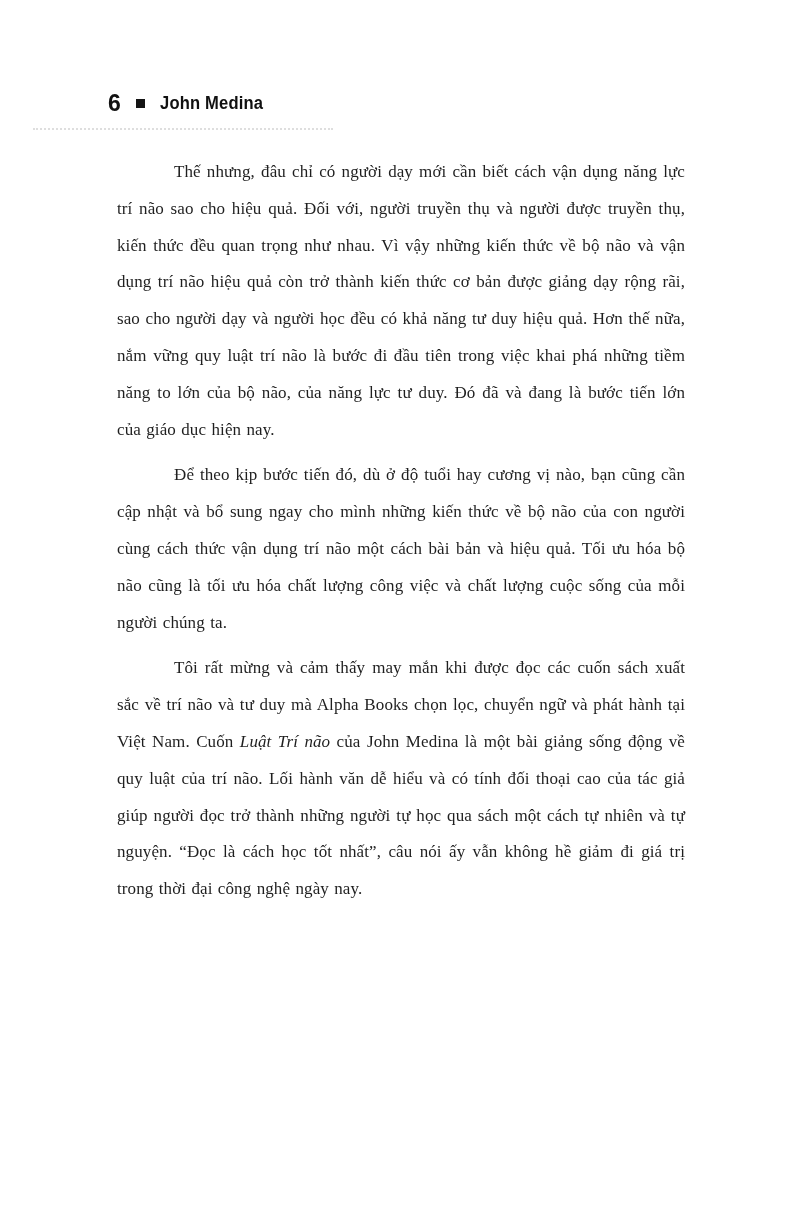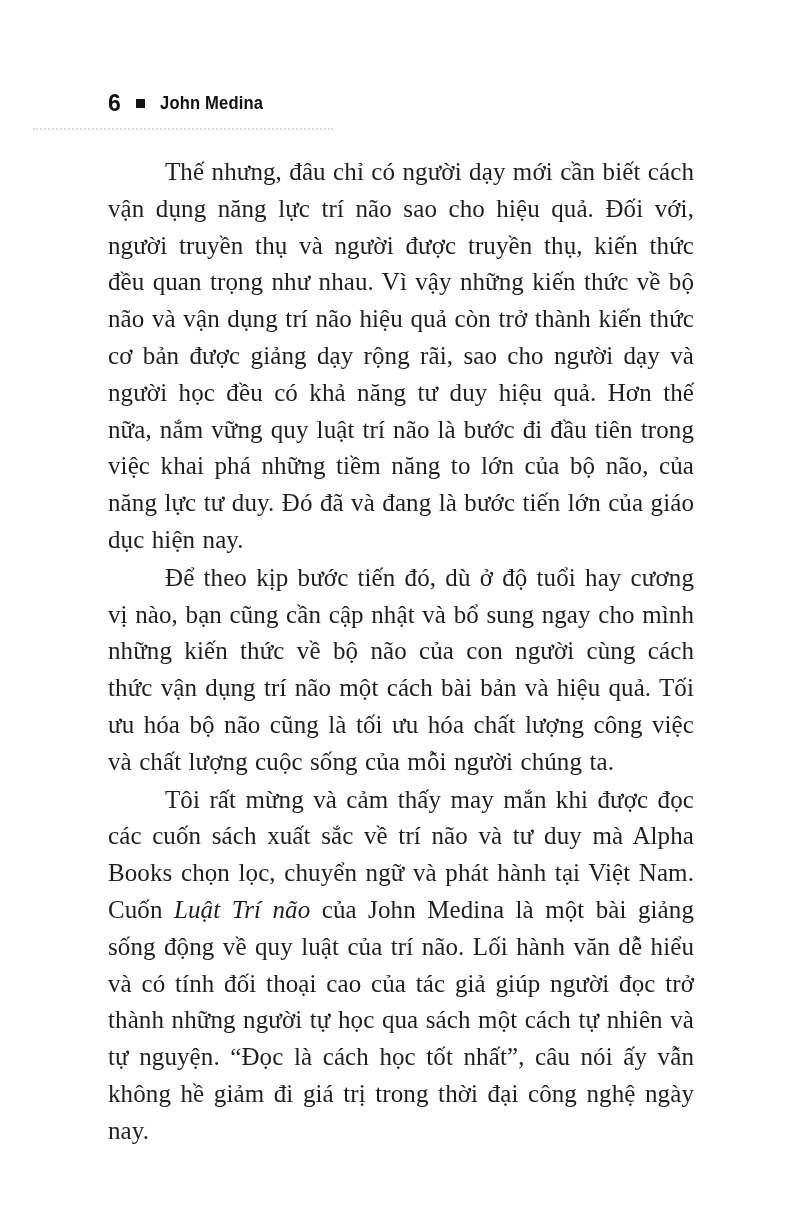--- a/index.html
+++ b/index.html
@@ -59,28 +59,28 @@
   .dotted-rule {
     position: absolute;
     left: -75px;
     top: 40px;
     width: 300px;
     border-top: 2px dotted #dedede;
   }
 
   
   .body-text p {
-    font-size: 25px;
+    font-size: 17px;
     line-height: 36.8px;
     text-align: justify;
     text-indent: 57px;
     word-spacing: 1px;
     letter-spacing: 0.1px;
     color: #1f1f1f;
-    margin: 0;
+    margin: 9px;
   }
 
   .body-text p + p {
     margin-top: 1px;
   }
 
   .body-text em {
   }
 </style>
 </head>

